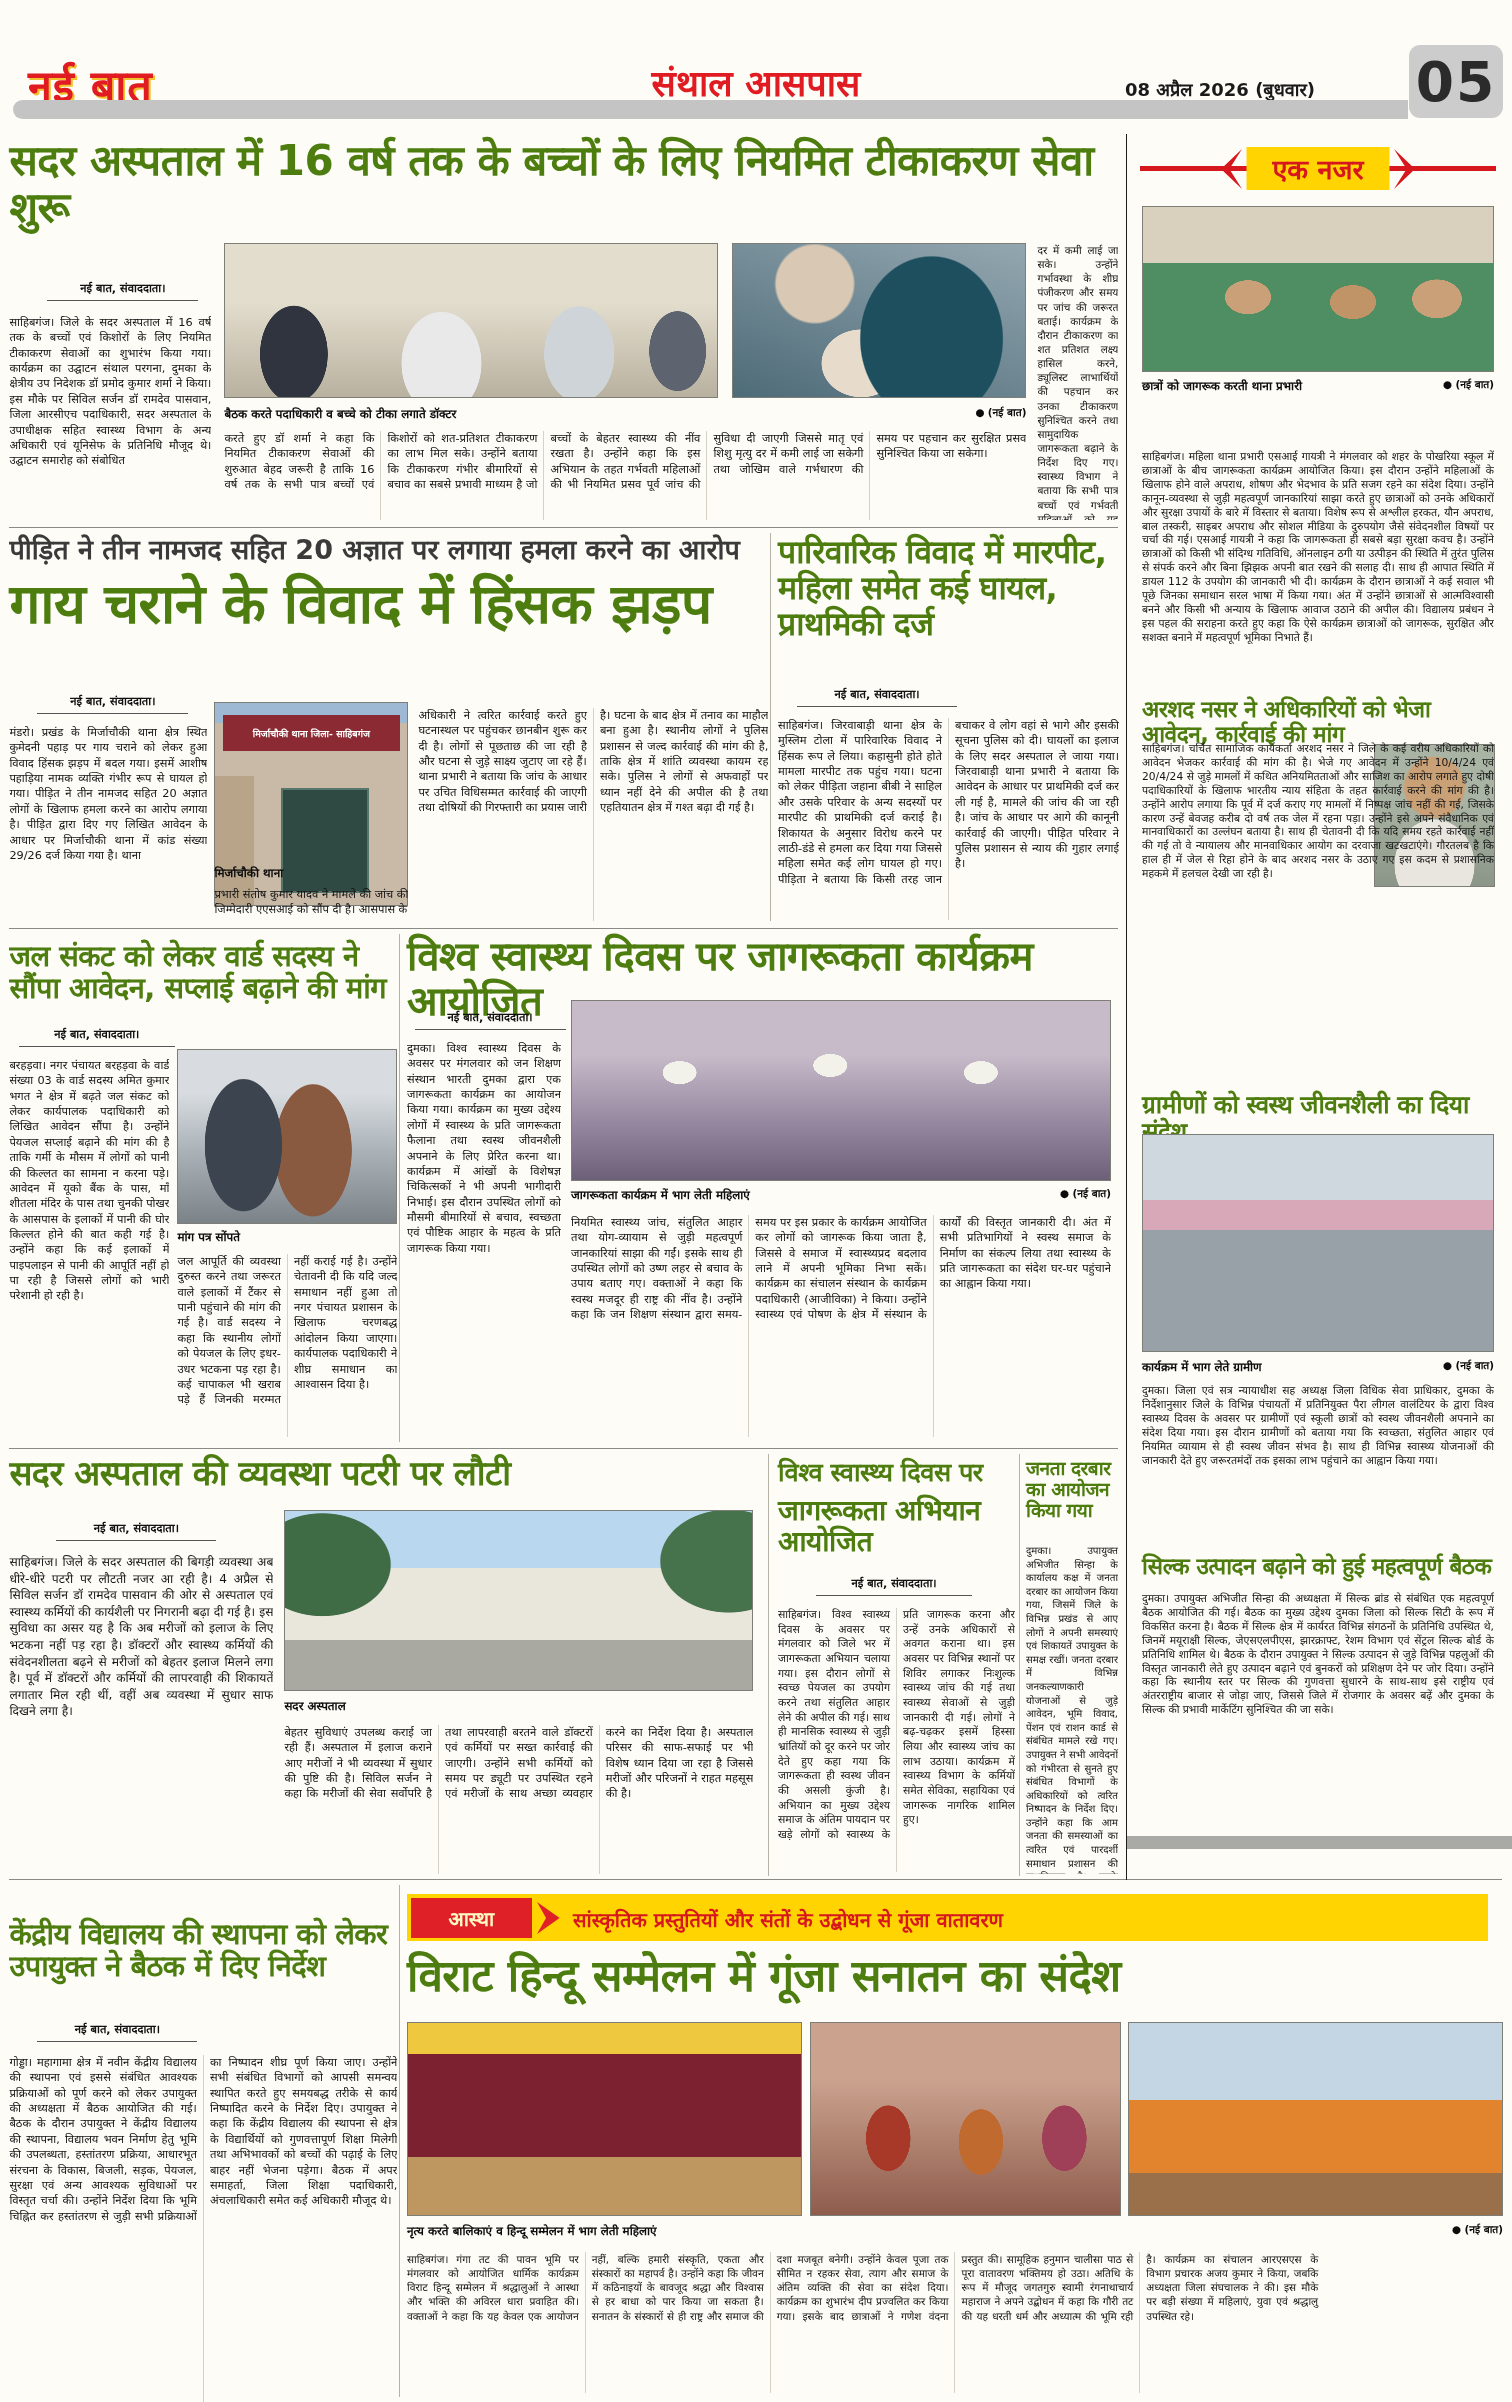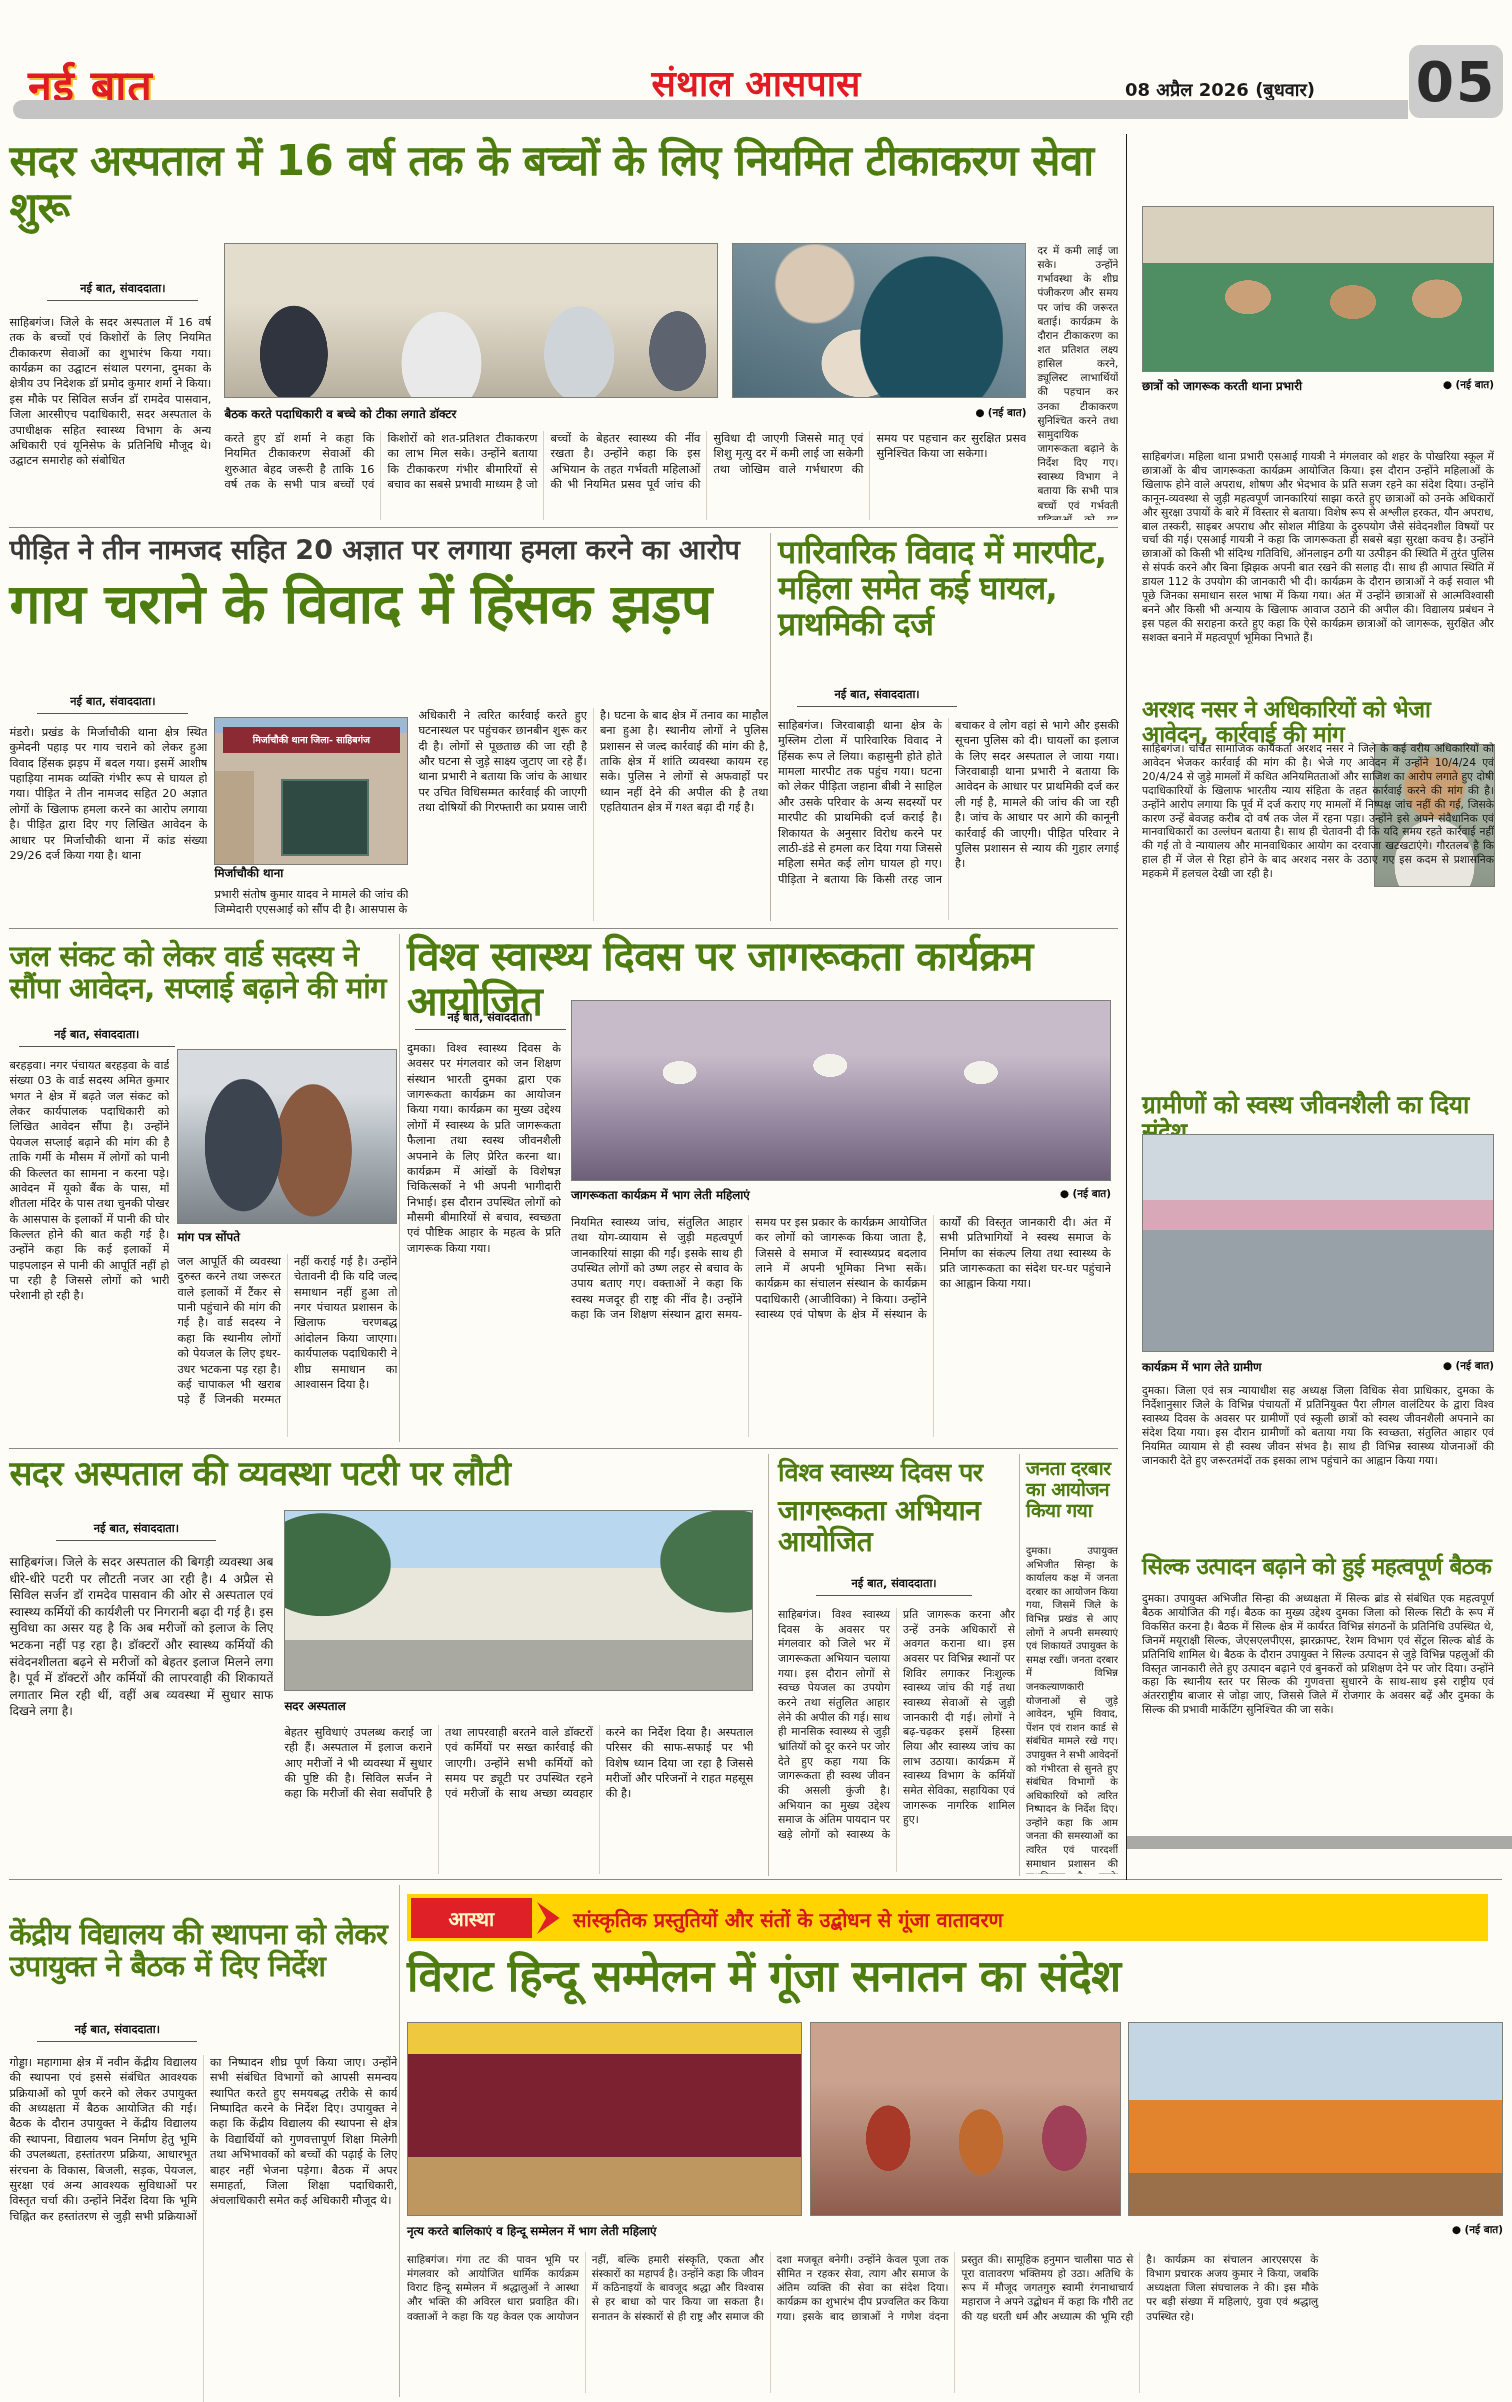--- a/index.html
+++ b/index.html
@@ -130,21 +130,21 @@
     <div class="abs bt" style="left:1028px;top:111px;width:81px;height:277px;font-size:10.4px;">दर में कमी लाई जा सके। उन्होंने गर्भावस्था के शीघ्र पंजीकरण और समय पर जांच की जरूरत बताई। कार्यक्रम के दौरान टीकाकरण का शत प्रतिशत लक्ष्य हासिल करने, ड्यूलिस्ट लाभार्थियों की पहचान कर उनका टीकाकरण सुनिश्चित करने तथा सामुदायिक जागरूकता बढ़ाने के निर्देश दिए गए। स्वास्थ्य विभाग ने बताया कि सभी पात्र बच्चों एवं गर्भवती महिलाओं को यह सेवाएं पूरी तरह निःशुल्क दी जाएंगी।</div>
   </div>
 
   <div class="abs hline" style="left:9.4px;top:527px;width:1109px;"></div>
 
   <div class="abs" style="left:9.4px;top:533px;width:759px;height:388px;">
     <div class="abs kicker" style="left:0;top:1.9px;width:759px;font-size:27px;">पीड़ित ने तीन नामजद सहित 20 अज्ञात पर लगाया हमला करने का आरोप</div>
     <div class="abs hl" style="left:0;top:41px;width:759px;font-size:55px;">गाय चराने के विवाद में हिंसक झड़प</div>
     <div class="abs byline" style="left:28px;top:160px;width:151px;">नई बात, संवाददाता।</div>
     <div class="abs bt" style="left:0;top:192px;width:198px;height:196px;">मंडरो। प्रखंड के मिर्जाचौकी थाना क्षेत्र स्थित कुमेदनी पहाड़ पर गाय चराने को लेकर हुआ विवाद हिंसक झड़प में बदल गया। इसमें आशीष पहाड़िया नामक व्यक्ति गंभीर रूप से घायल हो गया। पीड़ित ने तीन नामजद सहित 20 अज्ञात लोगों के खिलाफ हमला करने का आरोप लगाया है। पीड़ित द्वारा दिए गए लिखित आवेदन के आधार पर मिर्जाचौकी थाना में कांड संख्या 29/26 दर्ज किया गया है। थाना</div>
-    <div class="abs photo ph-thana" style="left:205px;top:184px;width:194px;height:148px;padding-left:32px;">
+    <div class="abs photo ph-thana" style="left:205px;top:169px;width:194px;height:204px;padding-left:32px;">
       <div class="thana-sign">मिर्जाचौकी थाना जिला- साहिबगंज</div>
       <div class="thana-wall"></div>
       <div class="thana-door"></div>
     </div>
     <div class="abs cap" style="left:205px;top:331px;width:194px;">मिर्जाचौकी थाना</div>
     <div class="abs bt" style="left:205px;top:354px;width:194px;height:34px;">प्रभारी संतोष कुमार यादव ने मामले की जांच की जिम्मेदारी एएसआई को सौंप दी है। आसपास के</div>
     <div class="abs bt cols2" style="left:409px;top:175px;width:350px;height:213px;">अधिकारी ने त्वरित कार्रवाई करते हुए घटनास्थल पर पहुंचकर छानबीन शुरू कर दी है। लोगों से पूछताछ की जा रही है और घटना से जुड़े साक्ष्य जुटाए जा रहे हैं। थाना प्रभारी ने बताया कि जांच के आधार पर उचित विधिसम्मत कार्रवाई की जाएगी तथा दोषियों की गिरफ्तारी का प्रयास जारी है। घटना के बाद क्षेत्र में तनाव का माहौल बना हुआ है। स्थानीय लोगों ने पुलिस प्रशासन से जल्द कार्रवाई की मांग की है, ताकि क्षेत्र में शांति व्यवस्था कायम रह सके। पुलिस ने लोगों से अफवाहों पर ध्यान नहीं देने की अपील की है तथा एहतियातन क्षेत्र में गश्त बढ़ा दी गई है।</div>
   </div>
 
   <div class="abs vline" style="left:770px;top:533px;height:388px;"></div>
@@ -228,20 +228,28 @@
     <div class="abs photo ph-procession" style="left:721px;top:137px;width:375px;height:194px;"></div>
     <div class="abs caprow" style="left:0;top:337px;width:1096px;">
       <span class="cap">नृत्य करते बालिकाएं व हिन्दू सम्मेलन में भाग लेती महिलाएं</span>
       <span class="credit">● (नई बात)</span>
     </div>
     <div class="abs bt cols6" style="left:0;top:367px;width:1096px;height:141px;font-size:10.4px;">साहिबगंज। गंगा तट की पावन भूमि पर मंगलवार को आयोजित धार्मिक कार्यक्रम विराट हिन्दू सम्मेलन में श्रद्धालुओं ने आस्था और भक्ति की अविरल धारा प्रवाहित की। वक्ताओं ने कहा कि यह केवल एक आयोजन नहीं, बल्कि हमारी संस्कृति, एकता और संस्कारों का महापर्व है। उन्होंने कहा कि जीवन में कठिनाइयों के बावजूद श्रद्धा और विश्वास से हर बाधा को पार किया जा सकता है। सनातन के संस्कारों से ही राष्ट्र और समाज की दशा मजबूत बनेगी। उन्होंने केवल पूजा तक सीमित न रहकर सेवा, त्याग और समाज के अंतिम व्यक्ति की सेवा का संदेश दिया। कार्यक्रम का शुभारंभ दीप प्रज्वलित कर किया गया। इसके बाद छात्राओं ने गणेश वंदना प्रस्तुत की। सामूहिक हनुमान चालीसा पाठ से पूरा वातावरण भक्तिमय हो उठा। अतिथि के रूप में मौजूद जगतगुरु स्वामी रंगनाथाचार्य महाराज ने अपने उद्बोधन में कहा कि गौरी तट की यह धरती धर्म और अध्यात्म की भूमि रही है। कार्यक्रम का संचालन आरएसएस के विभाग प्रचारक अजय कुमार ने किया, जबकि अध्यक्षता जिला संघचालक ने की। इस मौके पर बड़ी संख्या में महिलाएं, युवा एवं श्रद्धालु उपस्थित रहे।</div>
   </div>
 
   <div class="abs sb" style="left:1126px;top:134px;width:386px;height:1746px;">
 
+    <div class="ek-wrap" style="left:13px;top:13px;width:356px;height:45px;position:absolute;">
+      <div class="ek-line"></div>
+      <div class="ek-arrow l"></div>
+      <div class="ek-arrow r"></div>
+      <div class="ek-box">
+        <span class="ek-label">एक नजर</span>
+      </div>
+    </div>
 
     <div class="abs photo ph-class" style="left:15px;top:72px;width:352px;height:166px;"></div>
     <div class="abs caprow" style="left:15px;top:243px;width:352px;">
       <span class="cap">छात्रों को जागरूक करती थाना प्रभारी</span>
       <span class="credit">● (नई बात)</span>
     </div>
     <div class="abs bt" style="left:15px;top:316px;width:352px;height:241px;font-size:10.7px;line-height:1.3;">साहिबगंज। महिला थाना प्रभारी एसआई गायत्री ने मंगलवार को शहर के पोखरिया स्कूल में छात्राओं के बीच जागरूकता कार्यक्रम आयोजित किया। इस दौरान उन्होंने महिलाओं के खिलाफ होने वाले अपराध, शोषण और भेदभाव के प्रति सजग रहने का संदेश दिया। उन्होंने कानून-व्यवस्था से जुड़ी महत्वपूर्ण जानकारियां साझा करते हुए छात्राओं को उनके अधिकारों और सुरक्षा उपायों के बारे में विस्तार से बताया। विशेष रूप से अश्लील हरकत, यौन अपराध, बाल तस्करी, साइबर अपराध और सोशल मीडिया के दुरुपयोग जैसे संवेदनशील विषयों पर चर्चा की गई। एसआई गायत्री ने कहा कि जागरूकता ही सबसे बड़ा सुरक्षा कवच है। उन्होंने छात्राओं को किसी भी संदिग्ध गतिविधि, ऑनलाइन ठगी या उत्पीड़न की स्थिति में तुरंत पुलिस से संपर्क करने और बिना झिझक अपनी बात रखने की सलाह दी। साथ ही आपात स्थिति में डायल 112 के उपयोग की जानकारी भी दी। कार्यक्रम के दौरान छात्राओं ने कई सवाल भी पूछे जिनका समाधान सरल भाषा में किया गया। अंत में उन्होंने छात्राओं से आत्मविश्वासी बनने और किसी भी अन्याय के खिलाफ आवाज उठाने की अपील की। विद्यालय प्रबंधन ने इस पहल की सराहना करते हुए कहा कि ऐसे कार्यक्रम छात्राओं को जागरूक, सुरक्षित और सशक्त बनाने में महत्वपूर्ण भूमिका निभाते हैं।</div>
 
     <div class="abs hl" style="left:15px;top:563px;width:352px;font-size:22.6px;">अरशद नसर ने अधिकारियों को भेजा आवेदन, कार्रवाई की मांग</div>
     <div class="abs photo ph-portrait" style="left:247px;top:610px;width:121px;height:143px;"></div>

